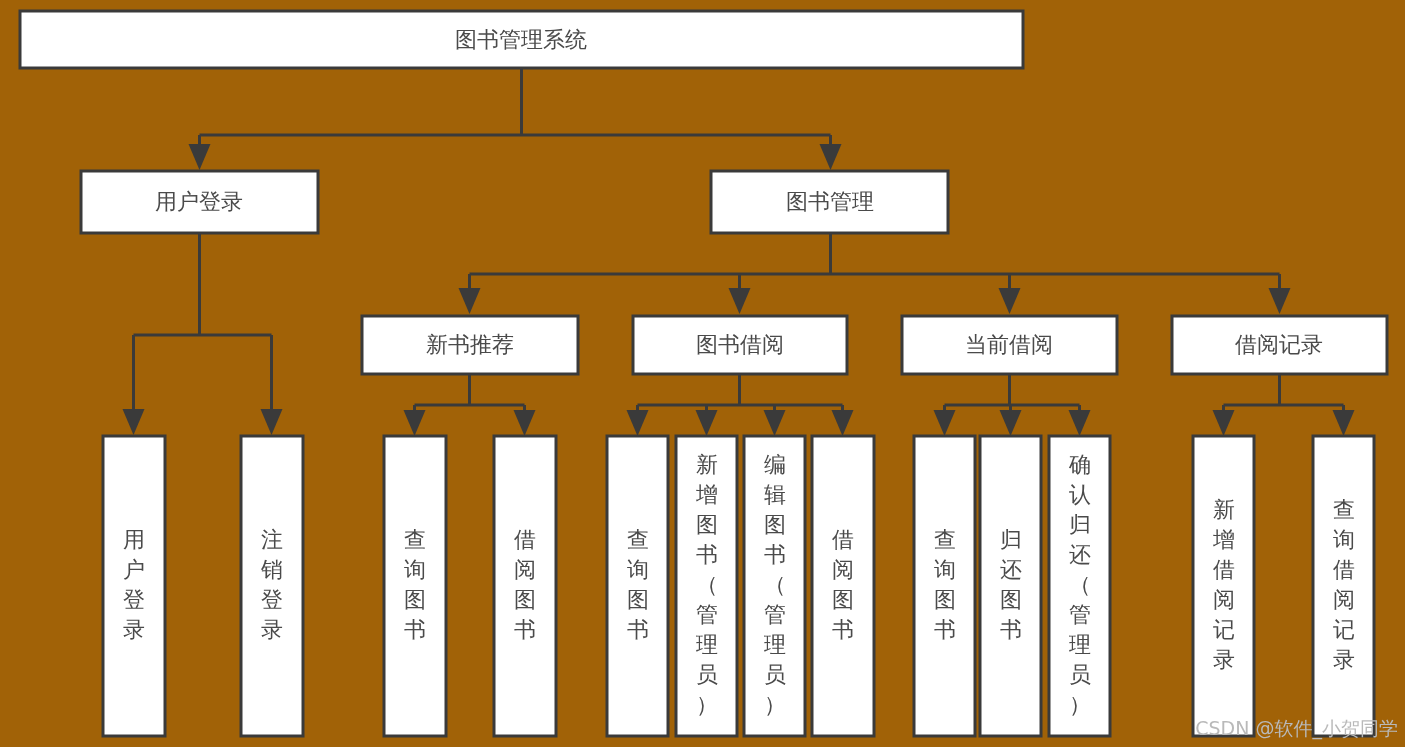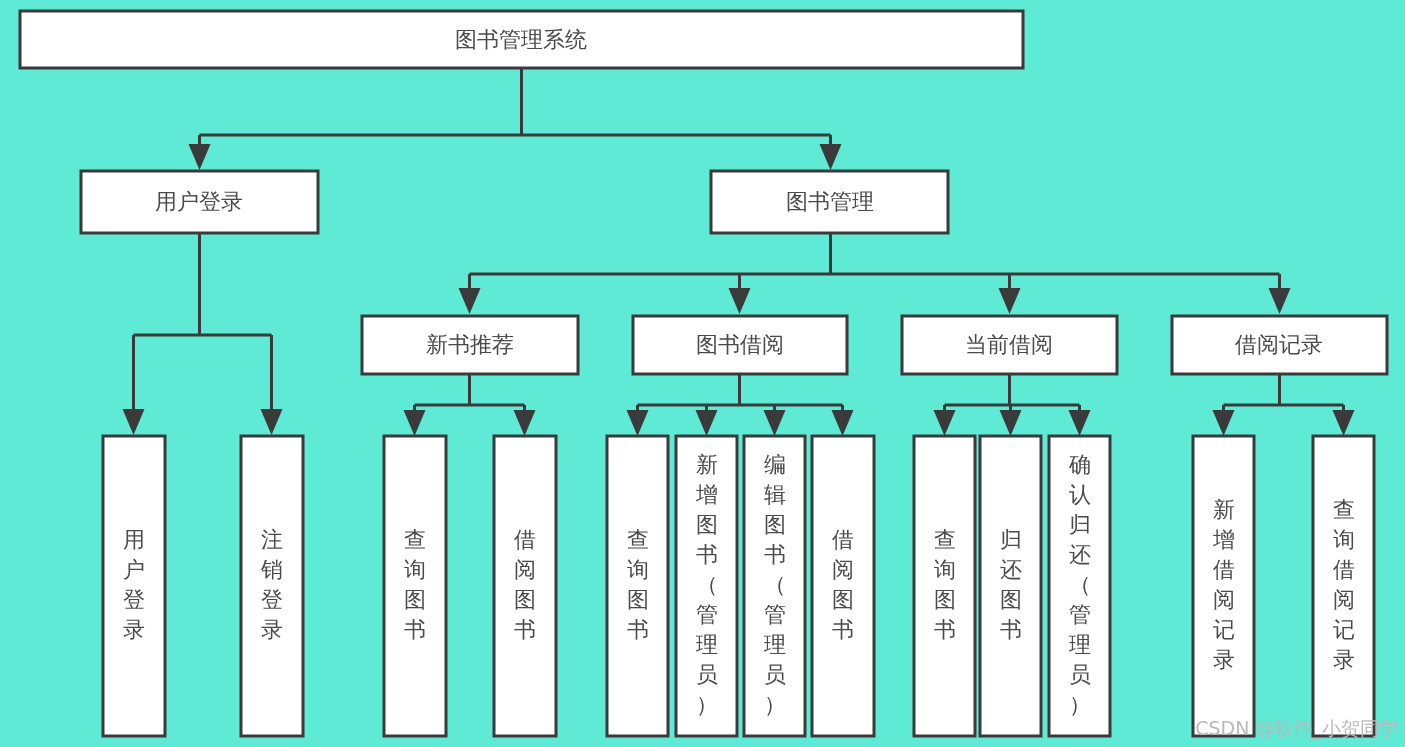--- a/index.html
+++ b/index.html
@@ -10,21 +10,21 @@
   body {
     width: 1405px;
     height: 747px;
     overflow: hidden;
     font-family: "DejaVu Sans", "Liberation Sans", sans-serif;
   }
   #diagram-root {
     position: relative;
     width: 1405px;
     height: 747px;
-    background: #5eead4;
+    background: #a16207;
   }
   svg.diagram-canvas {
     position: absolute;
     top: 0;
     left: 0;
     width: 1405px;
     height: 747px;
     display: block;
   }
   .node-box {

